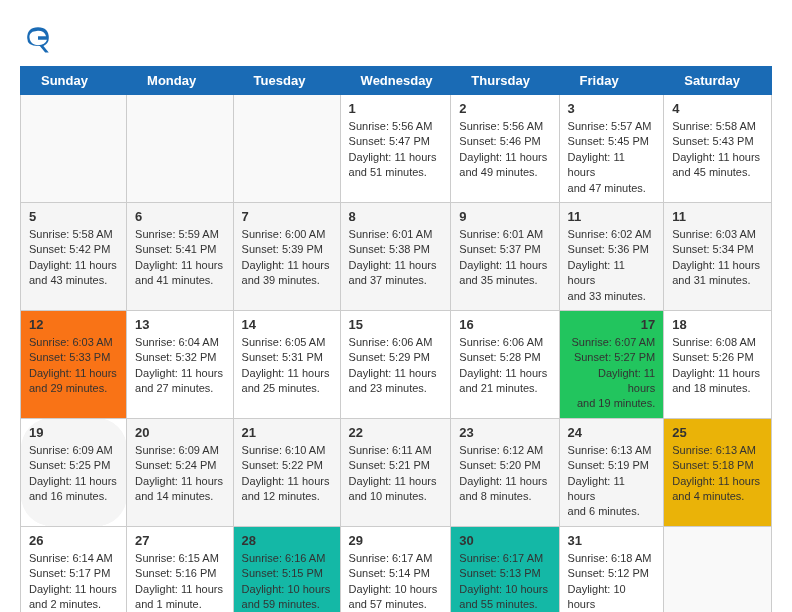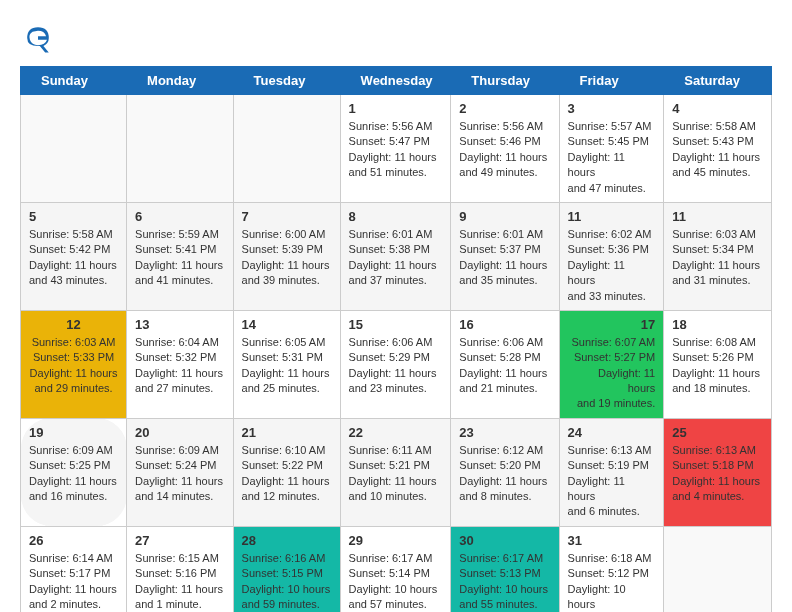--- a/index.html
+++ b/index.html
@@ -169,21 +169,21 @@
         <td style="background-color: rgb(245, 245, 245);">
           <span class="day-num">11</span>
           <div class="day-info">Sunrise: 6:02 AM<br>Sunset: 5:36 PM<br>Daylight: 11 hours<br>and 33 minutes.</div>
         </td>
         <td style="background-color: rgb(245, 245, 245);">
           <span class="day-num">11</span>
           <div class="day-info">Sunrise: 6:03 AM<br>Sunset: 5:34 PM<br>Daylight: 11 hours<br>and 31 minutes.</div>
         </td>
       </tr>
       <tr style="background-color: rgb(255, 255, 255);">
-        <td style="background-color: #eab308; text-align: center;">
+        <td style="background-color: #f97316;">
           <span class="day-num">12</span>
           <div class="day-info">Sunrise: 6:03 AM<br>Sunset: 5:33 PM<br>Daylight: 11 hours<br>and 29 minutes.</div>
         </td>
         <td style="background-color: rgb(255, 255, 255);">
           <span class="day-num">13</span>
           <div class="day-info">Sunrise: 6:04 AM<br>Sunset: 5:32 PM<br>Daylight: 11 hours<br>and 27 minutes.</div>
         </td>
         <td style="background-color: rgb(255, 255, 255);">
           <span class="day-num">14</span>
           <div class="day-info">Sunrise: 6:05 AM<br>Sunset: 5:31 PM<br>Daylight: 11 hours<br>and 25 minutes.</div>
@@ -223,21 +223,21 @@
           <div class="day-info">Sunrise: 6:11 AM<br>Sunset: 5:21 PM<br>Daylight: 11 hours<br>and 10 minutes.</div>
         </td>
         <td style="background-color: rgb(245, 245, 245);">
           <span class="day-num">23</span>
           <div class="day-info">Sunrise: 6:12 AM<br>Sunset: 5:20 PM<br>Daylight: 11 hours<br>and 8 minutes.</div>
         </td>
         <td style="background-color: rgb(245, 245, 245);">
           <span class="day-num">24</span>
           <div class="day-info">Sunrise: 6:13 AM<br>Sunset: 5:19 PM<br>Daylight: 11 hours<br>and 6 minutes.</div>
         </td>
-        <td style="background-color: #ef4444;">
+        <td style="background-color: #eab308;">
           <span class="day-num">25</span>
           <div class="day-info">Sunrise: 6:13 AM<br>Sunset: 5:18 PM<br>Daylight: 11 hours<br>and 4 minutes.</div>
         </td>
       </tr>
       <tr style="background-color: rgb(255, 255, 255);">
         <td style="background-color: rgb(255, 255, 255);">
           <span class="day-num">26</span>
           <div class="day-info">Sunrise: 6:14 AM<br>Sunset: 5:17 PM<br>Daylight: 11 hours<br>and 2 minutes.</div>
         </td>
         <td style="background-color: rgb(255, 255, 255);">

